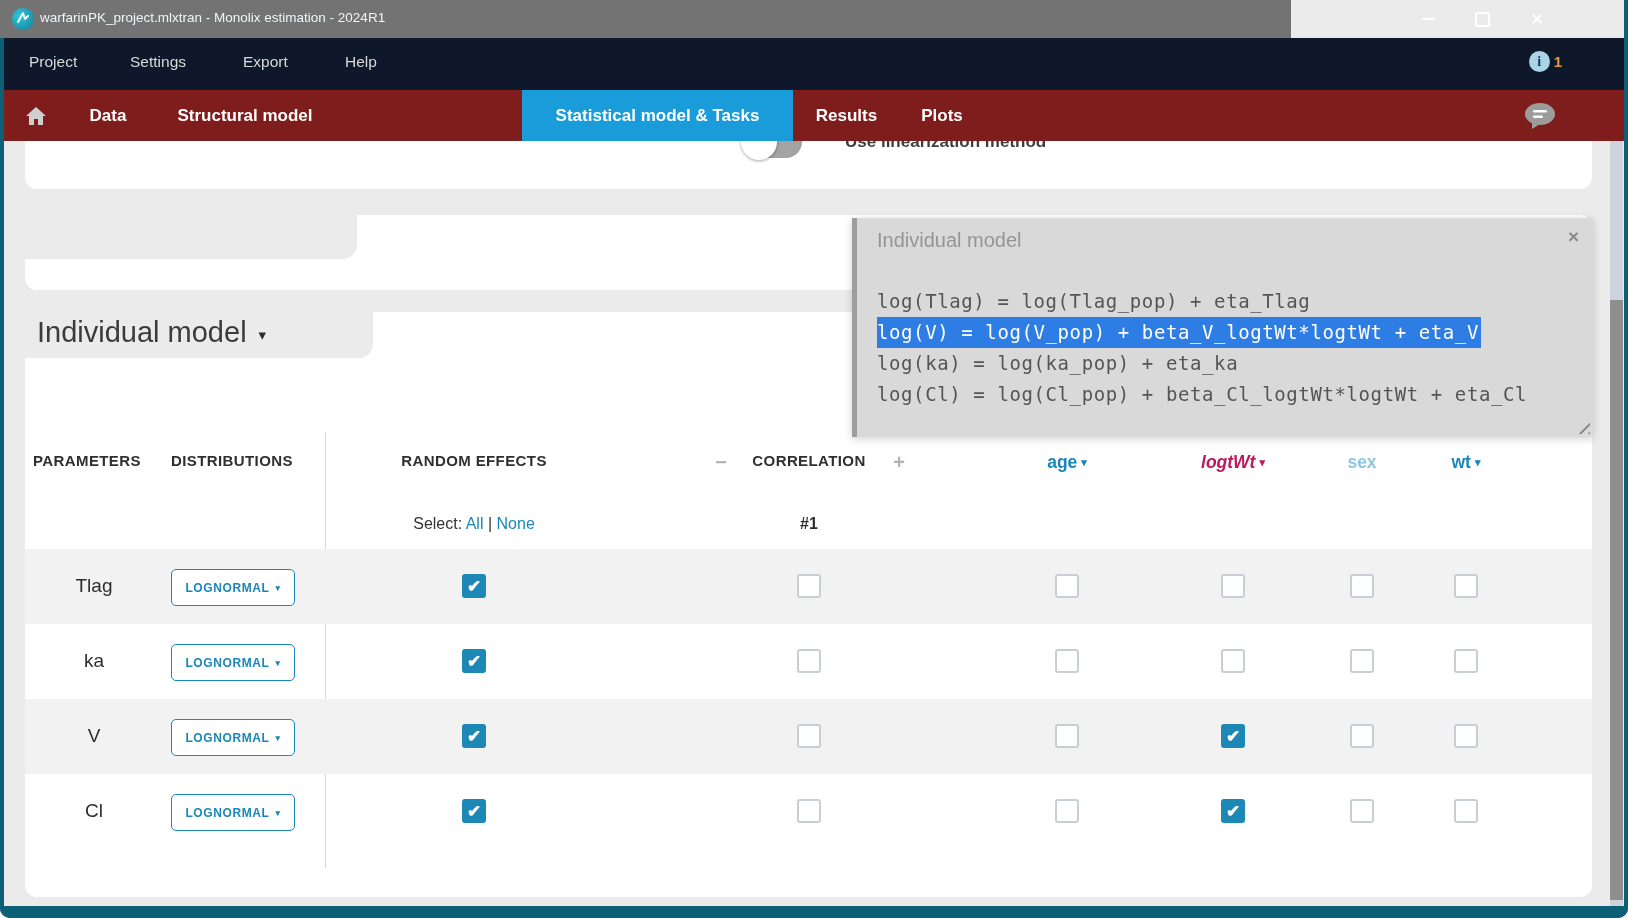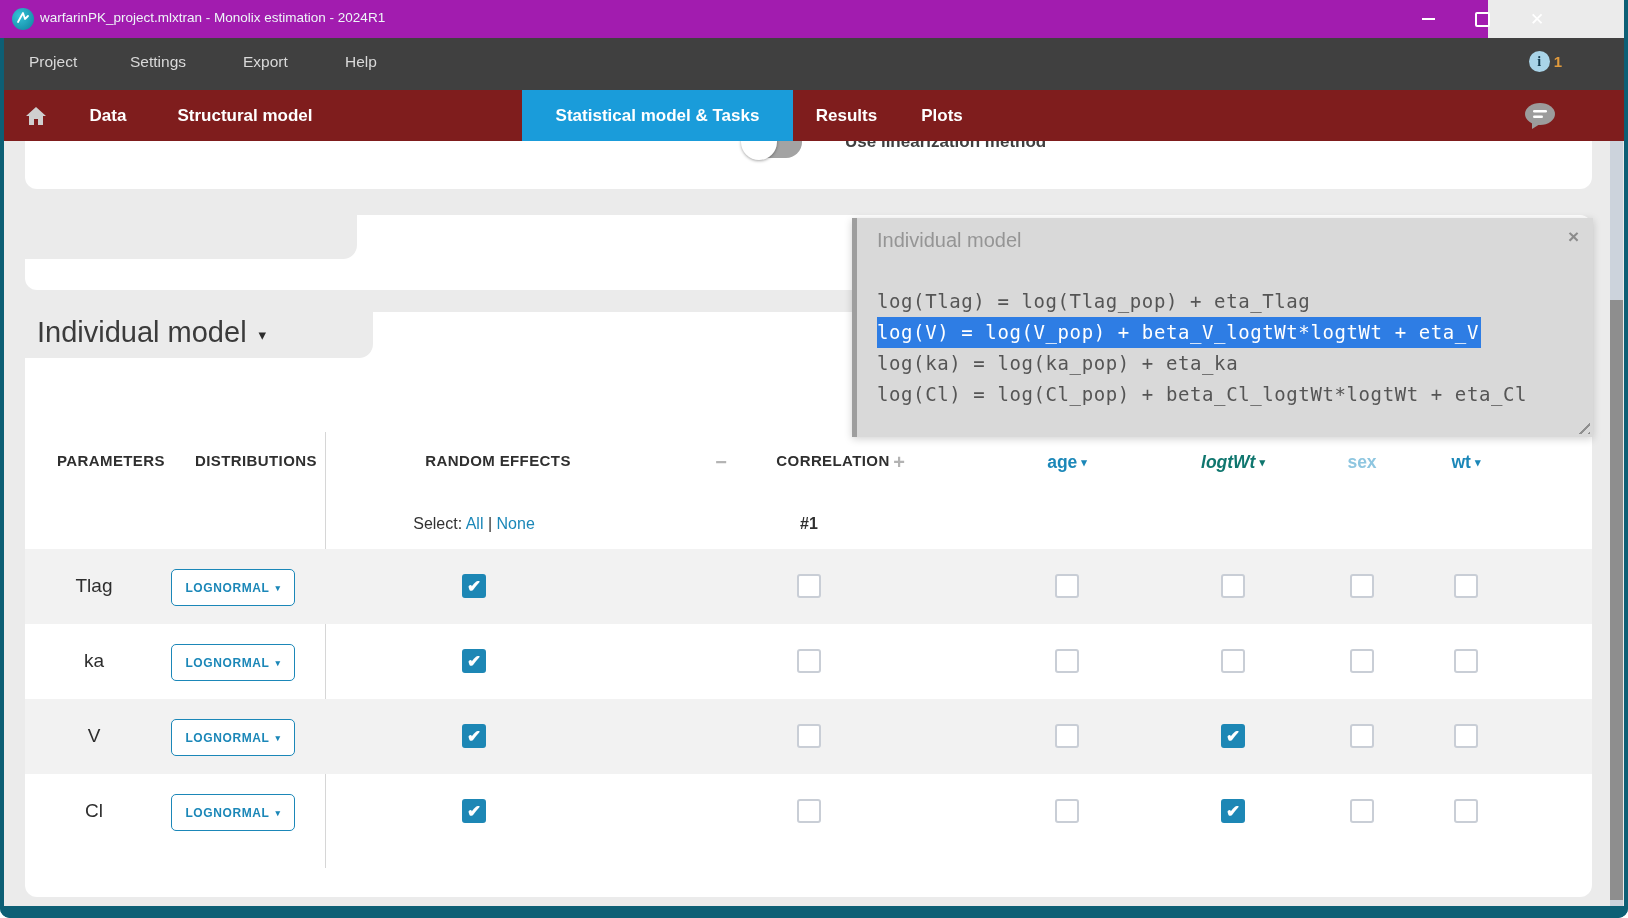--- a/index.html
+++ b/index.html
@@ -1,32 +1,32 @@
 <!DOCTYPE html>
 <html><head>
 <meta charset="utf-8">
 <style>
   html,body{margin:0;padding:0;width:1628px;height:918px;overflow:hidden;
     font-family:"Liberation Sans",sans-serif;-webkit-font-smoothing:antialiased;}
   #frame{position:absolute;inset:0;background:#0d5f75;border-radius:0 0 10px 10px;}
   #app{position:absolute;left:4px;top:0;right:4px;bottom:10px;background:#ebebeb;overflow:hidden;}
 
   
-  #titlebar{position:absolute;left:-4px;top:0;width:1488px;height:38px;background:#a21caf;}
+  #titlebar{position:absolute;left:-4px;top:0;width:1291px;height:38px;background:#737373;}
   #logo{position:absolute;left:12px;top:8px;width:22px;height:22px;border-radius:50%;
     background:radial-gradient(circle at 35% 35%, #35c4d8, #0d7f9c);}
   #logo svg{position:absolute;left:3px;top:3px;}
   #win-title{position:absolute;left:40px;top:10px;color:#eef6f8;font-size:13.5px;}
   .winbtn{position:absolute;top:0;width:46px;height:38px;color:#fff;display:flex;align-items:center;justify-content:center;}
   #btn-min{left:1405px;} #btn-max{left:1459px;} #btn-close{left:1514px;font-size:17px;}
   #btn-min i{display:block;width:13px;height:2px;background:#fff;}
   #btn-max i{display:block;width:11px;height:11px;border:2px solid #fff;border-radius:2px;}
 
   
-  #menubar{position:absolute;left:0;top:38px;width:100%;height:52px;background:#404040;}
+  #menubar{position:absolute;left:0;top:38px;width:100%;height:52px;background:#0f172a;}
   .menu-item{position:absolute;top:15px;color:#d9d9d9;font-size:15.5px;}
   #info-wrap{position:absolute;right:66px;top:13px;display:flex;align-items:center;}
   #info-circle{width:21px;height:21px;border-radius:50%;background:#a9d4e8;color:#123a4e;
     font-weight:bold;font-size:14px;display:flex;align-items:center;justify-content:center;font-family:"Liberation Serif",serif;}
   #info-count{color:#e09a3c;font-size:15px;font-weight:bold;margin-left:4px;}
 
   
   #navbar{position:absolute;left:0;top:90px;width:100%;height:51px;background:#7f1d1d;}
   .tab{position:absolute;top:0;height:51px;display:flex;align-items:center;justify-content:center;
     color:#fff;font-size:17px;font-weight:600;}
@@ -46,29 +46,29 @@
   #card-obs{top:215px;height:75px;border-radius:12px;}
   #card-ind{top:312px;height:585px;border-radius:12px;}
   .notch{position:absolute;background:#ebebeb;border-radius:0 0 14px 0;}
   #notch-obs{left:25px;top:215px;width:332px;height:44px;}
   #notch-ind{left:25px;top:312px;width:348px;height:46px;}
   .section-title{position:absolute;left:37px;font-size:29px;color:#3b3b3b;display:flex;align-items:center;}
   .section-title .arrow{font-size:15px;color:#2c2c2c;margin-left:12px;margin-top:4px;}
   #title-obs{top:216px;} #title-ind{top:316px;}
 
   
-  .th{position:absolute;top:452px;font-size:15px;font-weight:bold;color:#2f2f2f;letter-spacing:.4px;margin-left:24px;}
+  .th{position:absolute;top:452px;font-size:15px;font-weight:bold;color:#2f2f2f;letter-spacing:.4px;}
   .centered{transform:translateX(-50%);text-align:center;}
   .pm{position:absolute;top:451px;font-size:20px;font-weight:bold;color:#b3b3b3;}
   #divider{position:absolute;left:325px;top:432px;width:1px;height:436px;background:#d6d6d6;}
   #select-row{position:absolute;left:474px;top:515px;transform:translateX(-50%);font-size:16px;color:#333;white-space:nowrap;}
   #select-row a{color:#1b87b8;text-decoration:none;}
   #corr-group{position:absolute;left:809px;top:515px;transform:translateX(-50%);font-size:16px;font-weight:bold;color:#2f2f2f;}
   .cov{position:absolute;top:452px;transform:translateX(-50%);font-size:17.5px;font-weight:bold;white-space:nowrap;}
-  .cov.active{color:#1b87b8;} .cov.transformed{color:#0f766e;font-style:italic;} .cov.inactive{color:#8ec6e0;}
+  .cov.active{color:#1b87b8;} .cov.transformed{color:#be185d;font-style:italic;} .cov.inactive{color:#8ec6e0;}
   .cov .caret{font-size:11px;vertical-align:2px;margin-left:4px;font-style:normal;}
 
   .row-band{position:absolute;left:25px;width:1567px;height:75px;}
   .row-band.alt{background:#f2f2f2;}
   .param-label{position:absolute;left:33px;width:122px;text-align:center;font-size:19px;color:#2e2e2e;}
   .dist-btn{position:absolute;left:171px;width:122px;height:35px;background:#fff;border:1px solid #1b87b8;
     border-radius:5px;color:#1b87b8;font-size:12px;font-weight:bold;letter-spacing:.6px;
     display:flex;align-items:center;justify-content:center;}
   .dist-btn .caret{font-size:9px;margin-left:6px;}
   .cb{position:absolute;width:24px;height:24px;border-radius:3px;background:#fff;border:2px solid #c9ced6;box-sizing:border-box;}

